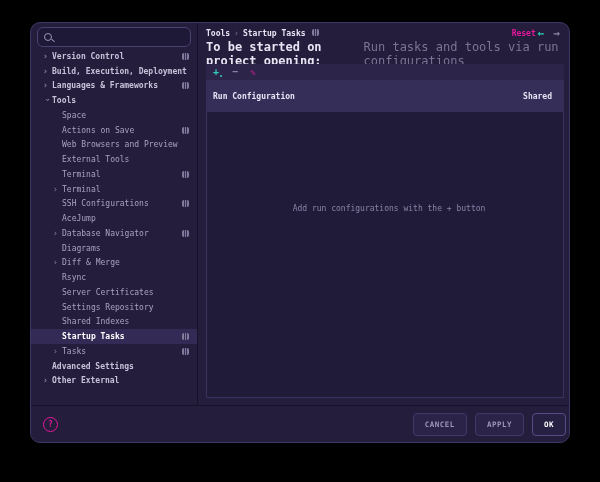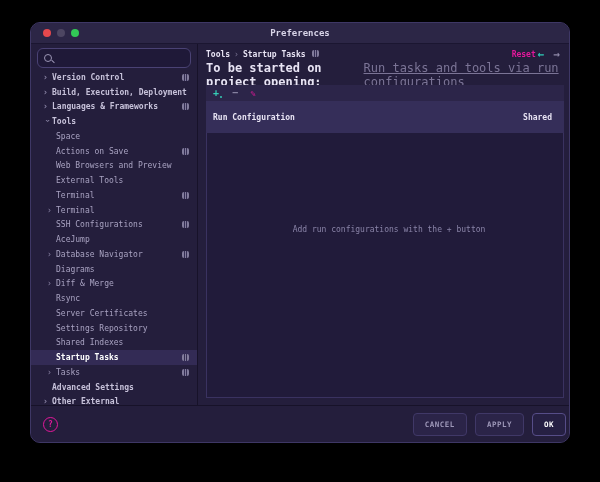--- a/index.html
+++ b/index.html
@@ -30,21 +30,21 @@
   .search-box{
     margin:4px 6px 0 6px;height:20px;border:1px solid #4a4274;border-radius:6px;
     background:#1f1938;display:flex;align-items:center;padding:0 6px;gap:5px;box-sizing:border-box;
   }
   .search-glyph{width:6px;height:6px;border:1px solid #9a94b4;border-radius:50%;position:relative;flex:0 0 auto;}
   .search-glyph::after{content:'';position:absolute;width:4px;height:1px;background:#9a94b4;transform:rotate(45deg);right:-4px;bottom:-1px;}
   .search-input{flex:1;background:transparent;border:none;outline:none;color:#c5c0d8;font-size:8px;font-family:inherit;padding:0;min-width:0;}
   .nav{margin-top:2px;flex:1;overflow:hidden;}
   .nav-row{height:14.75px;display:flex;align-items:center;position:relative;font-size:8px;color:#a9a3c2;cursor:default;}
   .nav-row.lvl0{padding-left:12px;font-weight:bold;color:#c7c2da;}
-  .nav-row.lvl1{padding-left:16px;}
+  .nav-row.lvl1{padding-left:22px;}
   .nav-row.selected{background:#332b55;color:#ffffff;font-weight:bold;}
   .chev{width:9px;flex:0 0 9px;font-size:8px;color:#8d87a8;display:inline-block;}
   .chev.down{transform:rotate(90deg);transform-origin:40% 55%;}
   .nav-label{white-space:nowrap;}
   .badge{
     position:absolute;right:8px;top:50%;margin-top:-3.5px;width:7px;height:7px;border-radius:2px;
     background:linear-gradient(90deg,#827c9c 0 2px,#332c52 2px 3px,#827c9c 3px 4px,#332c52 4px 5px,#827c9c 5px 7px);
   }
   
   .content{flex:1;display:flex;flex-direction:column;padding:0 5px 0 8px;min-width:0;box-sizing:border-box;}
@@ -54,21 +54,21 @@
   .crumb-badge{margin-left:6px;}
   .crumb-badge-icon{display:inline-block;width:7px;height:7px;border-radius:2px;
     background:linear-gradient(90deg,#827c9c 0 2px,#332c52 2px 3px,#827c9c 3px 4px,#332c52 4px 5px,#827c9c 5px 7px);}
   .spacer{flex:1;}
   .reset{color:#e3189b;font-weight:bold;font-size:8px;margin-right:2px;cursor:pointer;}
   .arrow{font-size:11px;font-weight:bold;line-height:1;cursor:pointer;}
   .arrow.back{color:#2ec8b4;margin-right:9px;}
   .arrow.fwd{color:#8d87a6;margin-right:4px;}
   .label-row{margin-top:5px;height:16px;display:flex;align-items:center;font-size:12px;}
   .opening-label{font-weight:bold;color:#e8e4f4;}
-  .hint{color:#7b7496;text-decoration:underline;}
+  .hint{color:#7b7496;}
   .toolbar{margin-top:2px;height:16px;background:#2c2549;display:flex;align-items:center;padding-left:7px;gap:13px;flex:0 0 auto;}
   .tool{font-size:10px;line-height:1;cursor:pointer;}
   .tool-plus{color:#35cdb6;font-weight:bold;position:relative;}
   .tool-plus::after{content:'';position:absolute;width:2px;height:2px;border-radius:50%;background:#35cdb6;right:-3px;bottom:0;}
   .tool-minus{color:#8d87a6;font-weight:bold;}
   .tool-pencil{color:#e3189b;font-size:9px;display:inline-block;transform:rotate(-90deg) scaleX(-1);}
   .table-header{height:32px;background:#352e59;display:flex;align-items:center;justify-content:space-between;
     padding:0 12px 0 7px;font-size:8px;font-weight:bold;color:#e8e4f4;flex:0 0 auto;}
   .table-body{flex:1;background:#211b3a;border:1px solid #3a3260;border-top:none;position:relative;margin-bottom:7px;box-sizing:border-box;}
   .empty-text{position:absolute;top:92px;left:8px;right:0;text-align:center;font-size:8px;color:#8a84a8;}
@@ -82,28 +82,20 @@
     color:#9d97b8;font-size:7.5px;font-weight:bold;letter-spacing:.5px;font-family:inherit;
     display:flex;align-items:center;cursor:pointer;
   }
   .btn.primary{color:#ffffff;border-color:#564d88;background:#262043;}
 </style>
 </head>
 <body>
 
 <div class="window">
 
-  <div class="titlebar">
-    <div class="traffic">
-      <span class="light red"></span>
-      <span class="light yellow"></span>
-      <span class="light green"></span>
-    </div>
-    <span class="title">Preferences</span>
-  </div>
 
   <div class="main">
     <div class="sidebar">
       <div class="search-box">
         <span class="search-glyph"></span>
         <input class="search-input" placeholder="" style="">
       </div>
       <div class="nav">
           <div class="nav-row lvl0">
             <span class="chev">›</span>

